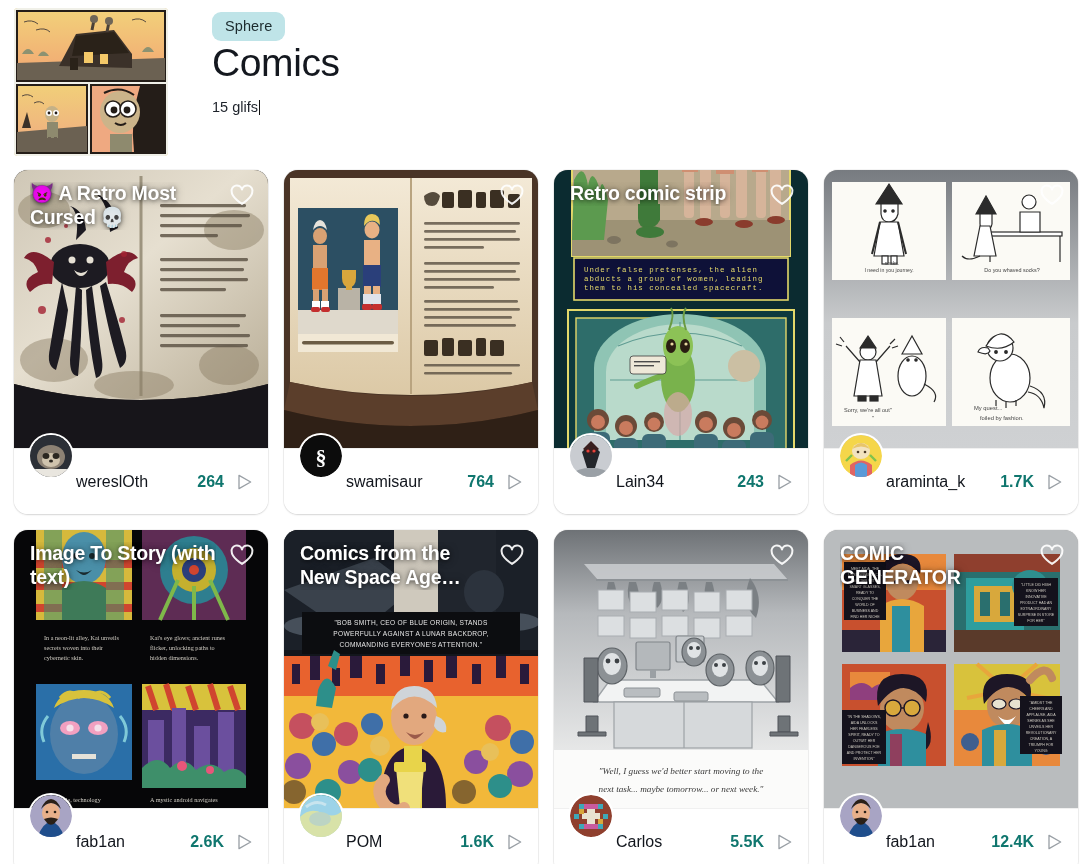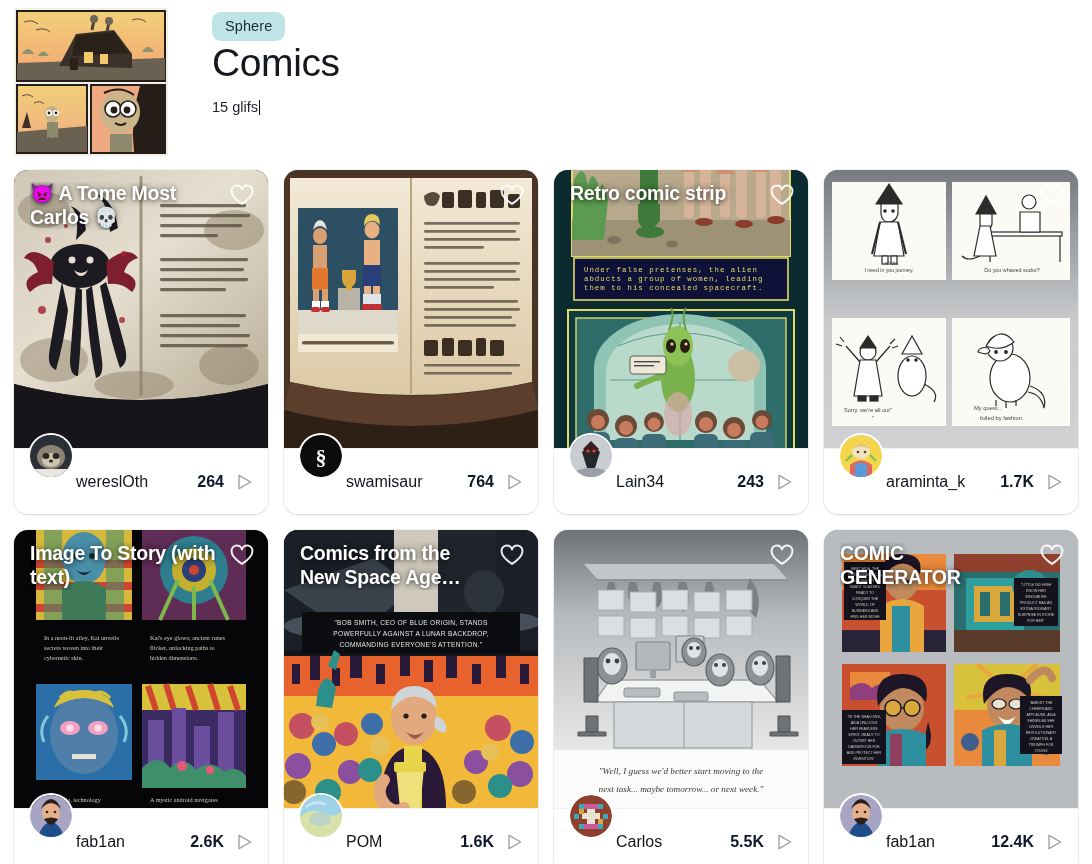--- a/index.html
+++ b/index.html
@@ -136,21 +136,21 @@
     font-size: 16px;
     color: #11151c;
     font-weight: 400;
     white-space: nowrap;
     overflow: hidden;
     text-overflow: ellipsis;
     flex: 1;
   }
   .runs {
     font-size: 16px;
-    color: #0f172a;
+    color: #0f766e;
     font-weight: 700;
     margin-right: 10px;
     white-space: nowrap;
   }
   .play { width: 20px; height: 20px; flex-shrink: 0; }
   .play svg { width: 20px; height: 20px; display: block; }
 </style>
 </head>
 <body>
 
@@ -277,21 +277,21 @@
           <rect x="146" y="98" width="84" height="3.2" rx="1.4"></rect>
           <rect x="146" y="108" width="88" height="3.2" rx="1.4"></rect>
           <rect x="146" y="118" width="66" height="3.2" rx="1.4"></rect>
           <rect x="146" y="144" width="86" height="3.2" rx="1.4"></rect>
           <rect x="146" y="154" width="80" height="3.2" rx="1.4"></rect>
           <rect x="146" y="164" width="90" height="3.2" rx="1.4"></rect>
           <rect x="146" y="174" width="88" height="3.2" rx="1.4"></rect>
         </g>
         <path d="M0 214 Q127 246 254 214 V278 H0Z" fill="#17151a"></path>
       </svg>
-      <div class="card-title">👿 A Tome Most Carlos 💀</div>
+      <div class="card-title">👿 A Retro Most Cursed 💀</div>
       <div class="heart">
         <svg viewBox="0 0 24 24" fill="none" stroke="#ffffff" stroke-width="1.7" stroke-linecap="round" stroke-linejoin="round">
           <path d="M20.8 8.6c0 4.6-8.8 10.2-8.8 10.2S3.2 13.2 3.2 8.6A4.4 4.4 0 0 1 12 6.4a4.4 4.4 0 0 1 8.8 2.2z"></path>
         </svg>
       </div>
     </div>
     <div class="card-foot">
       <div class="avatar">
         <svg viewBox="0 0 42 42" aria-hidden="true">
           <rect width="42" height="42" fill="#2b2f36"></rect>

